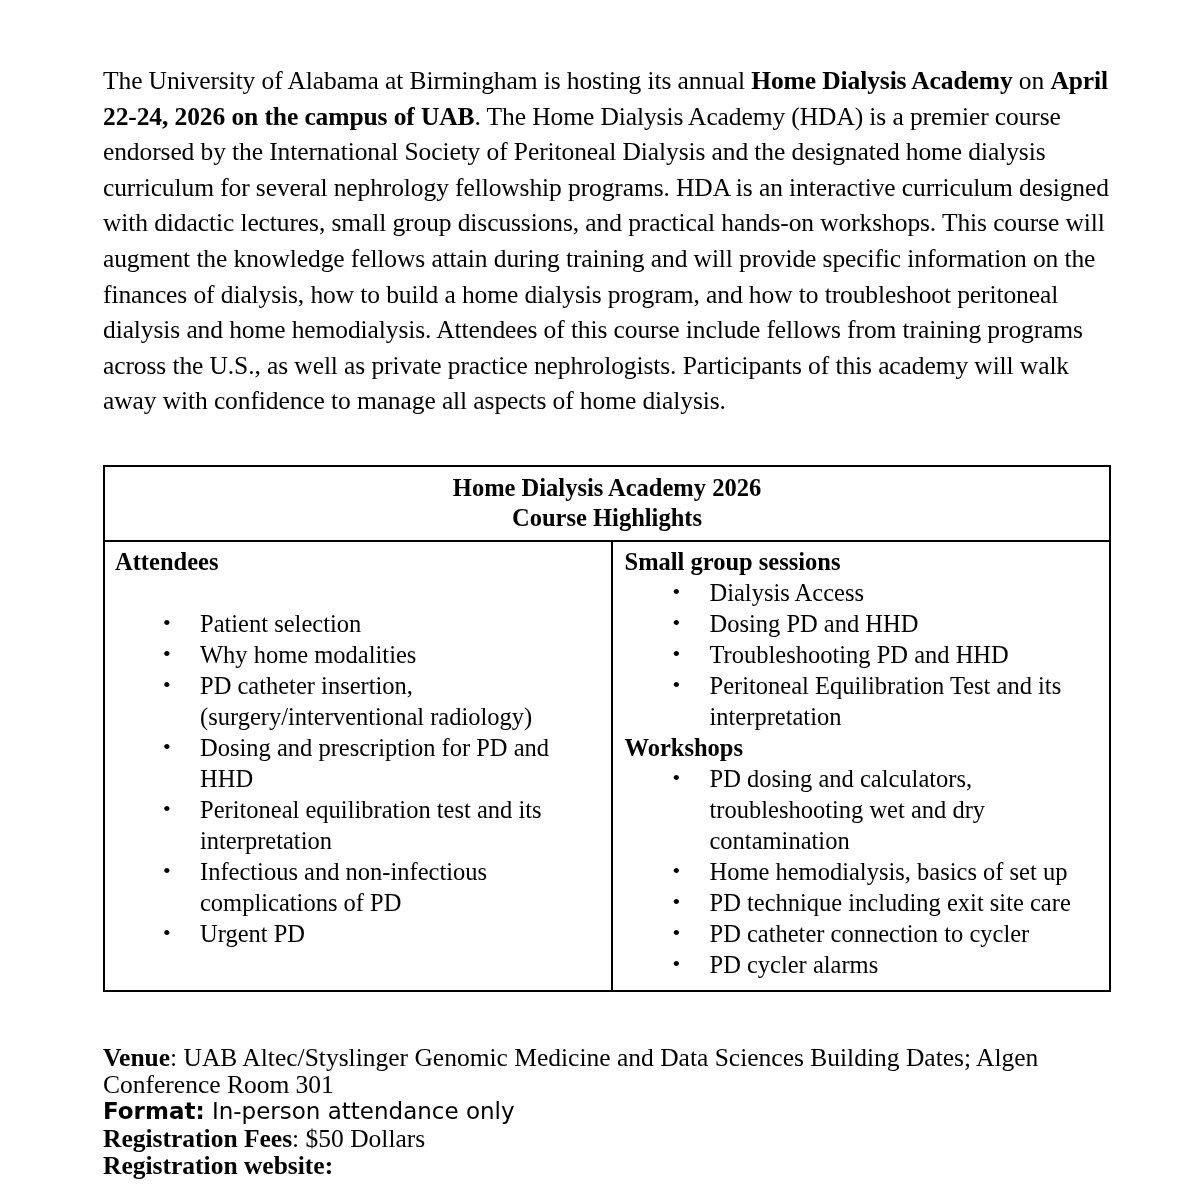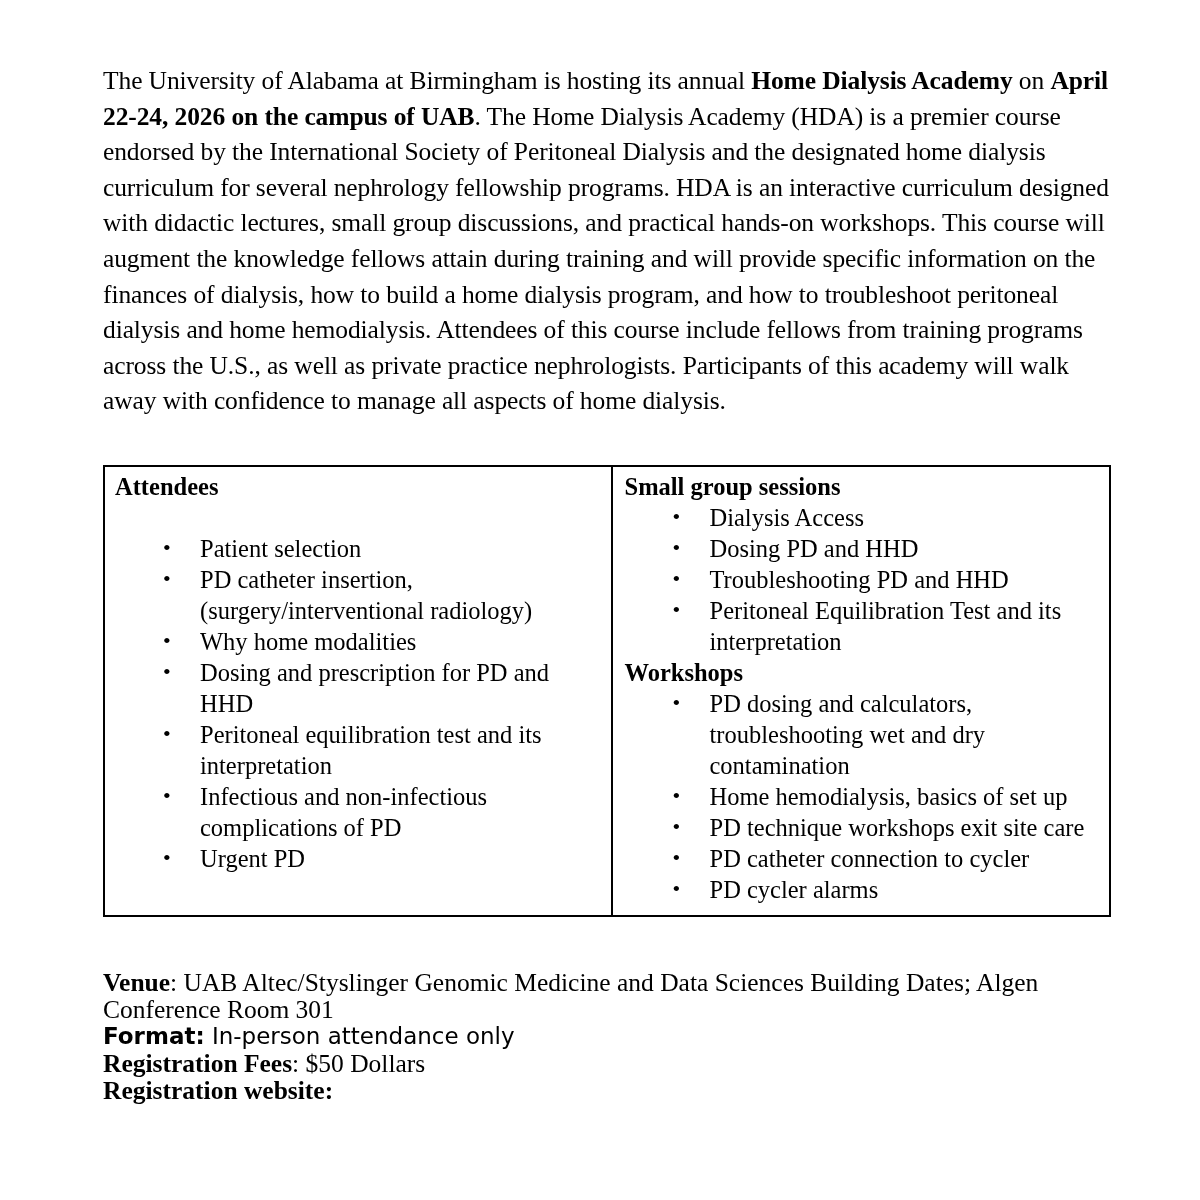--- a/index.html
+++ b/index.html
@@ -114,48 +114,52 @@
   .detail-line.sans .lbl { font-weight: bold; }
 </style>
 </head>
 <body>
 
 <div class="page">
 
   <p class="intro"><span>The University of Alabama at Birmingham is hosting its annual </span><b>Home Dialysis Academy</b><span> on </span><b>April 22-24, 2026 on the campus of UAB</b><span>. The Home Dialysis Academy (HDA) is a premier course endorsed by the International Society of Peritoneal Dialysis and the designated home dialysis curriculum for several nephrology fellowship programs. HDA is an interactive curriculum designed with didactic lectures, small group discussions, and practical hands-on workshops. This course will augment the knowledge fellows attain during training and will provide specific information on the finances of dialysis, how to build a home dialysis program, and how to troubleshoot peritoneal dialysis and home hemodialysis.  Attendees of this course include fellows from training programs across the U.S., as well as private practice nephrologists.  Participants of this academy will walk away with confidence to manage all aspects of home dialysis.</span></p>
 
   <div class="table-wrap">
+    <div class="table-header">
+      <div>Home Dialysis Academy 2026</div>
+      <div>Course Highlights</div>
+    </div>
     <div class="table-body">
 
       <div class="col col-left">
         <div class="col-heading">Attendees</div>
         <ul class="bullets spaced-top">
           <li>Patient selection</li>
+          <li>Why home modalities</li>
           <li>PD catheter insertion, (surgery/interventional radiology)</li>
-          <li>Why home modalities</li>
           <li>Dosing and prescription for PD and HHD</li>
           <li>Peritoneal equilibration test and its interpretation</li>
           <li>Infectious and non-infectious complications of PD</li>
           <li>Urgent PD</li>
         </ul>
       </div>
 
       <div class="col col-right">
         <div class="col-heading">Small group sessions</div>
         <ul class="bullets">
           <li>Dialysis Access</li>
           <li>Dosing PD and HHD</li>
           <li>Troubleshooting PD and HHD</li>
           <li>Peritoneal Equilibration Test and its interpretation</li>
         </ul>
         <div class="col-heading">Workshops</div>
         <ul class="bullets">
           <li>PD dosing and calculators, troubleshooting wet and dry contamination</li>
           <li>Home hemodialysis, basics of set up</li>
-          <li>PD technique workshops exit site care</li>
+          <li>PD technique including exit site care</li>
           <li>PD catheter connection to cycler</li>
           <li>PD cycler alarms</li>
         </ul>
       </div>
 
     </div>
   </div>
 
   <div class="details">
     <p class="detail-line"><span class="lbl">Venue</span><span>: UAB Altec/Styslinger Genomic Medicine and Data Sciences Building Dates; Algen Conference Room 301</span></p>

